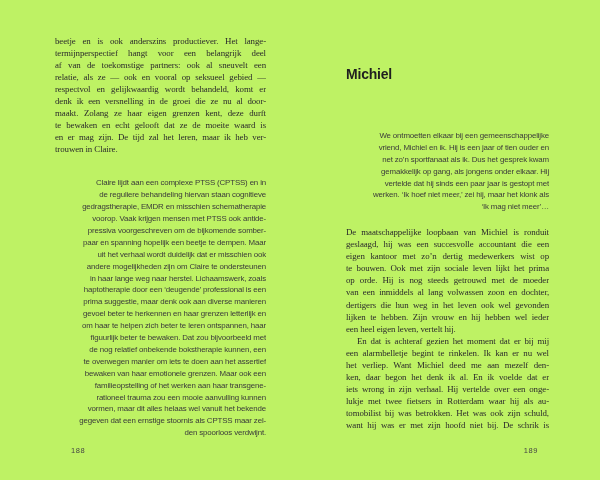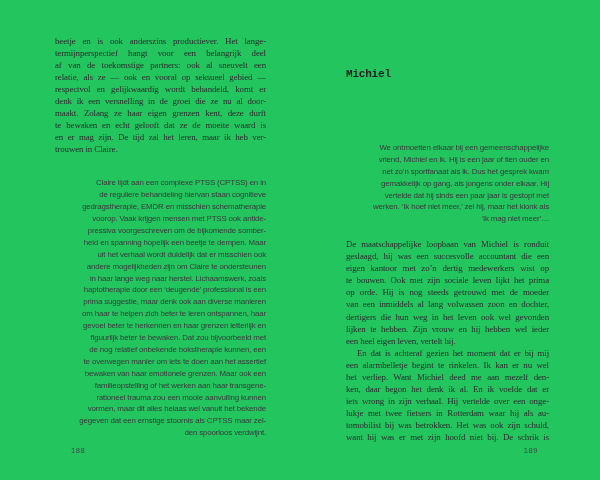--- a/index.html
+++ b/index.html
@@ -1,33 +1,33 @@
 <!DOCTYPE html>
 <html><head>
 <meta charset="utf-8">
 <style>
   html,body { margin:0; padding:0; }
   .spread {
     position:relative;
     width:600px; height:480px;
-    background:#22c55e;
+    background:#bef264;
     overflow:hidden;
     font-family:"Liberation Sans", sans-serif;
   }
   .page-body { position:absolute; }
   .page-left-body  { left:55px;  top:35px;  width:211px; }
   .page-right-body { left:346px; top:66px;  width:203px; }
 
   .chapter-heading {
-    font-family:Liberation Mono, monospace;
+    font-family:Liberation Sans, sans-serif;
     font-weight:bold;
-    font-size:11px;
+    font-size:14px;
     letter-spacing:-0.2px;
     color:#1f1f1f;
-    margin:0 0 60px 0;
+    margin:0 0 48px 0;
     line-height:16px;
   }
 
   .para { margin:0; }
   .para + .para.serif { margin-top:13px; }
   .para + .para.sans  { margin-top:22px; }
 
   .line {
     overflow:hidden;
     color:#2b2b2b;
@@ -85,28 +85,28 @@
         <div class="line">te bewaken en echt gelooft dat ze de moeite waard is</div>
         <div class="line">en er mag zijn. De tijd zal het leren, maar ik heb ver-</div>
         <div class="line nojust">trouwen in Claire.</div>
       </div>
       <div class="para sans">
         <div class="line">Claire lijdt aan een complexe PTSS (CPTSS) en in</div>
         <div class="line">de reguliere behandeling hiervan staan cognitieve</div>
         <div class="line">gedragstherapie, EMDR en misschien schematherapie</div>
         <div class="line">voorop. Vaak krijgen mensen met PTSS ook antide-</div>
         <div class="line">pressiva voorgeschreven om de bijkomende somber-</div>
-        <div class="line">heid en spanning hopelijk een beetje te dempen. Maar</div>
+        <div class="line">paar en spanning hopelijk een beetje te dempen. Maar</div>
         <div class="line">uit het verhaal wordt duidelijk dat er misschien ook</div>
         <div class="line">andere mogelijkheden zijn om Claire te ondersteunen</div>
         <div class="line">in haar lange weg naar herstel. Lichaamswerk, zoals</div>
         <div class="line">haptotherapie door een ‘deugende’ professional is een</div>
         <div class="line">prima suggestie, maar denk ook aan diverse manieren</div>
+        <div class="line">gevoel beter te herkennen en haar grenzen letterlijk en</div>
         <div class="line">om haar te helpen zich beter te leren ontspannen, haar</div>
-        <div class="line">gevoel beter te herkennen en haar grenzen letterlijk en</div>
         <div class="line">figuurlijk beter te bewaken. Dat zou bijvoorbeeld met</div>
         <div class="line">de nog relatief onbekende bokstherapie kunnen, een</div>
         <div class="line">te overwegen manier om iets te doen aan het assertief</div>
         <div class="line">bewaken van haar emotionele grenzen. Maar ook een</div>
         <div class="line">familieopstelling of het werken aan haar transgene-</div>
         <div class="line">rationeel trauma zou een mooie aanvulling kunnen</div>
         <div class="line">vormen, maar dit alles helaas wel vanuit het bekende</div>
         <div class="line">gegeven dat een ernstige stoornis als CPTSS maar zel-</div>
         <div class="line">den spoorloos verdwijnt.</div>
       </div>

